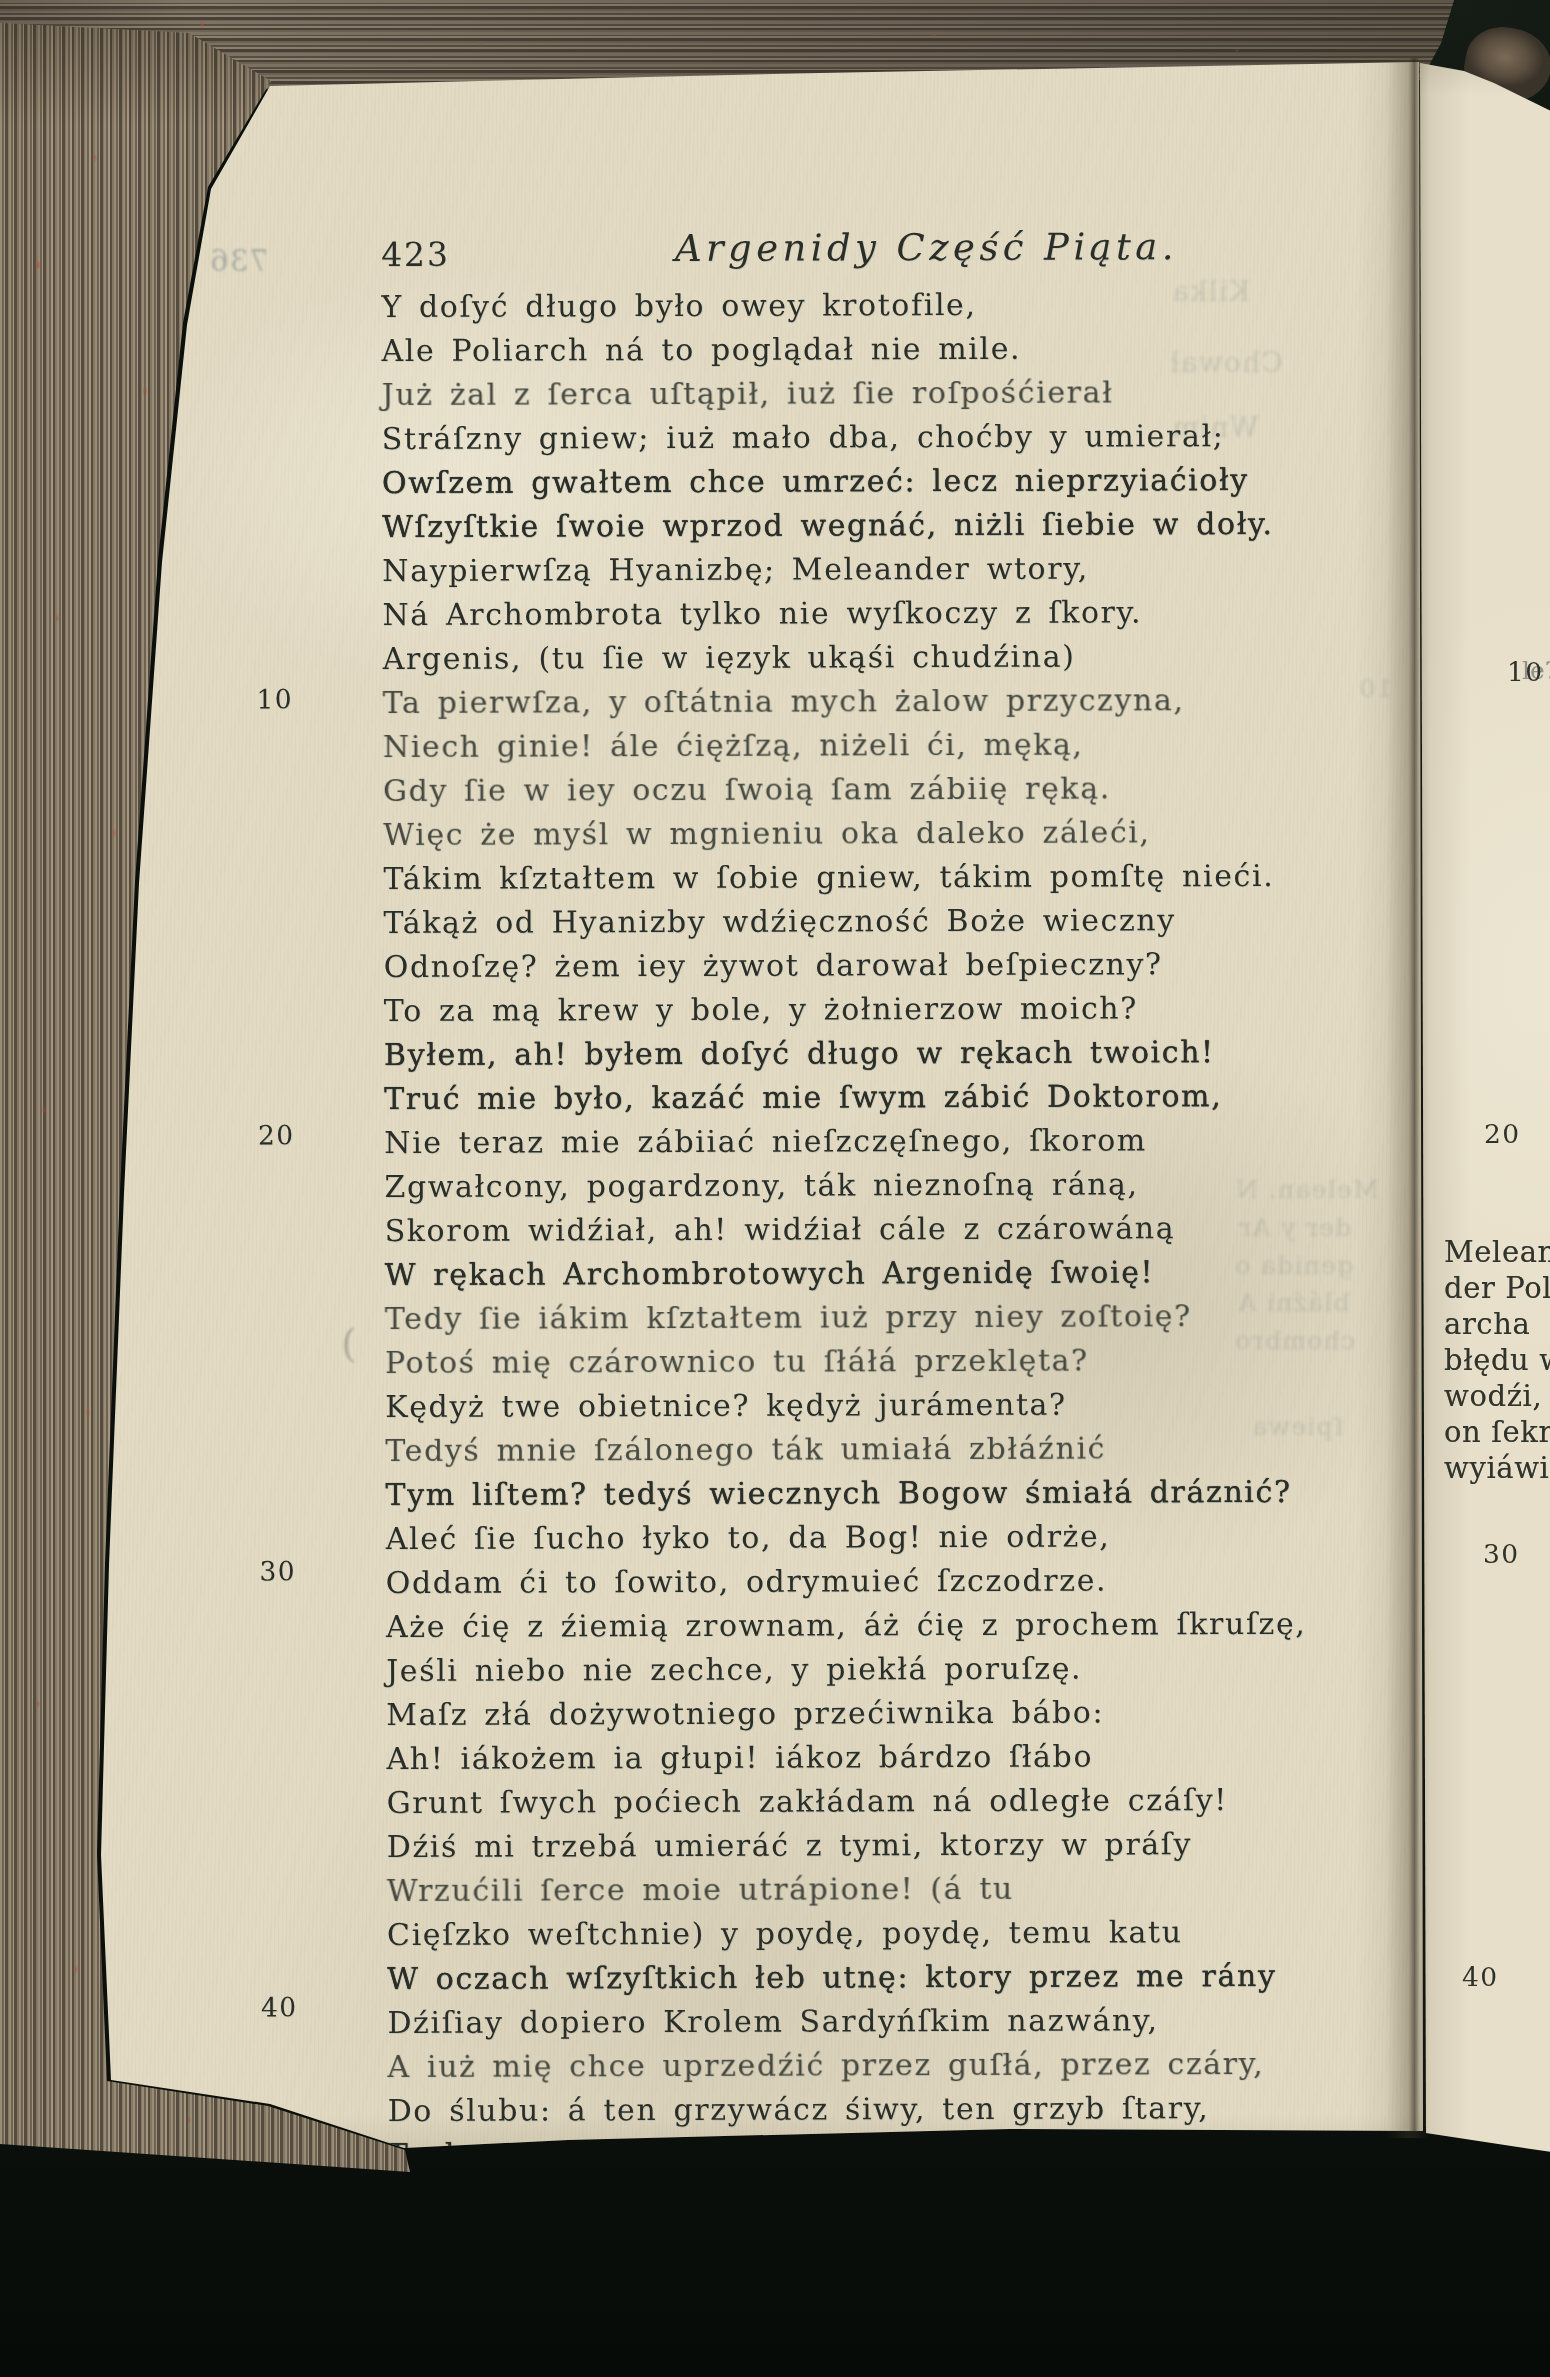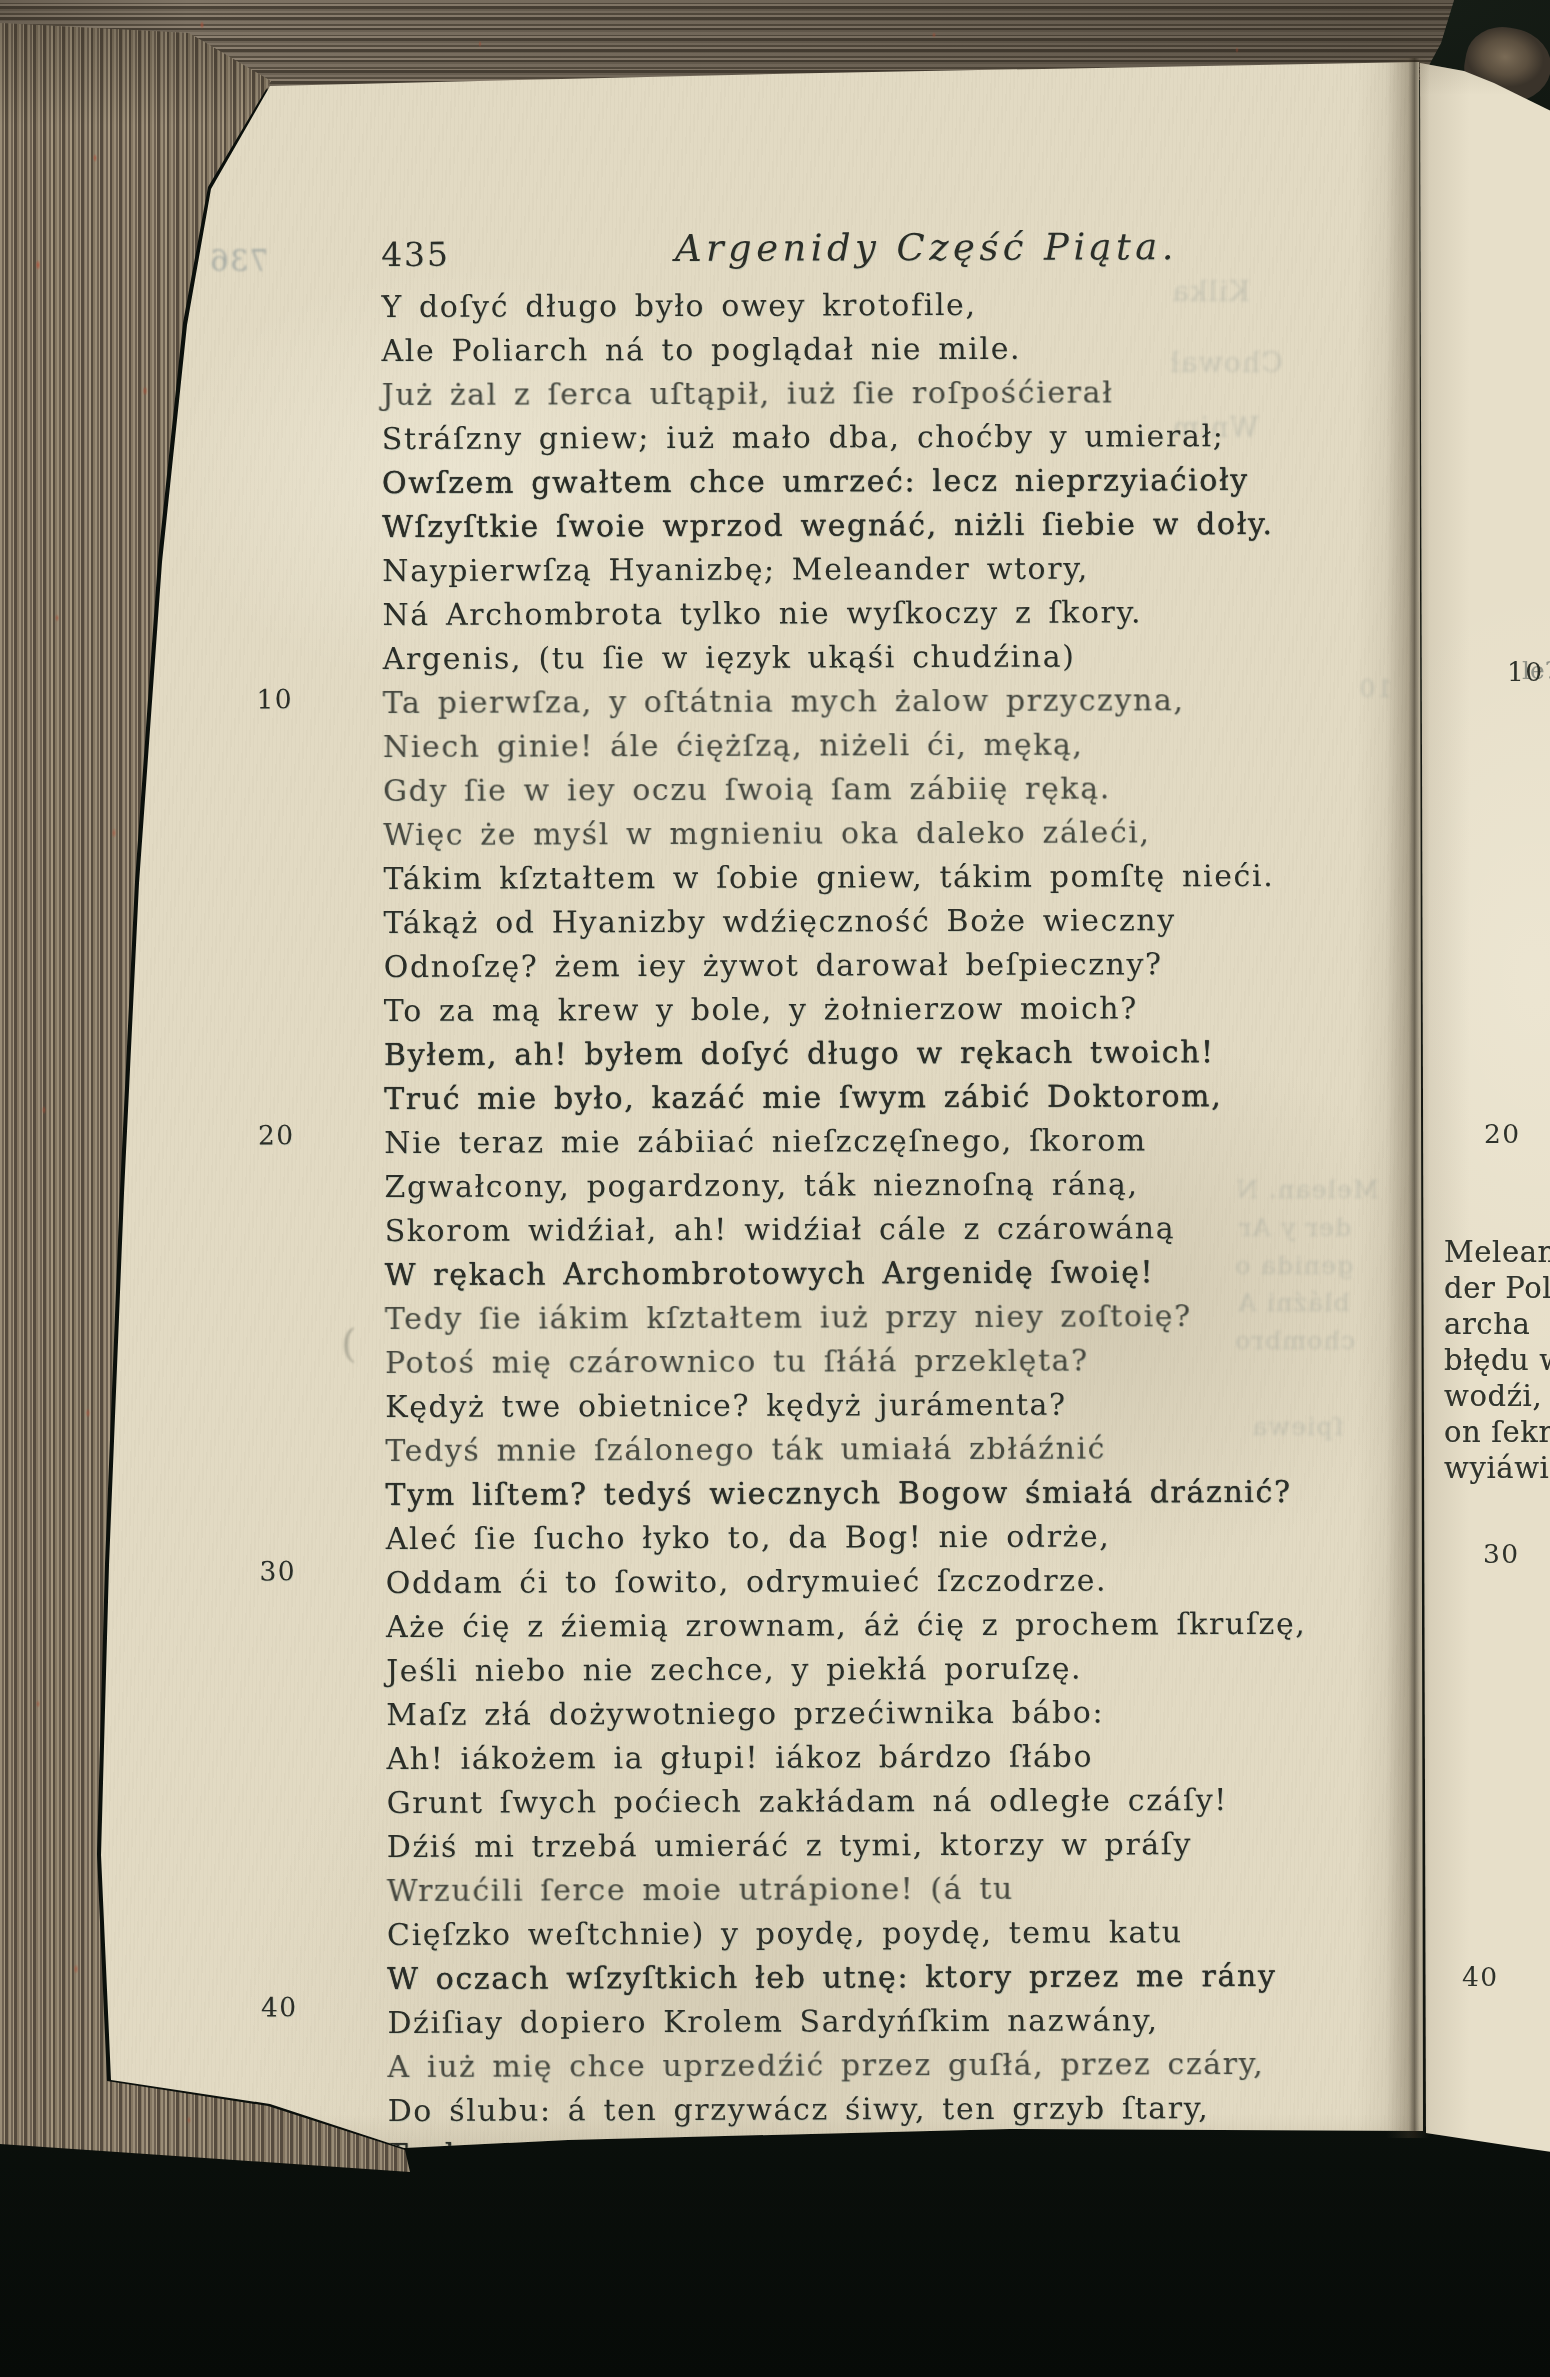--- a/index.html
+++ b/index.html
@@ -120,21 +120,21 @@
     <div class="ghost gm4">bláźni A</div>
     <div class="ghost gm5">chombro</div>
     <div class="ghost gm6">ſpiewa</div>
     <div class="ghost g10">10</div>
     <div class="ghost gb1">A wſzyſtko</div>
     <div class="ghost gb2">Hhhhh</div>
     <div class="ghost gb3">ob Y</div>
     <div class="ghost gparen">(</div>
 
     <div class="text-layer">
-      <div class="page-number ink">435</div>
+      <div class="page-number ink">423</div>
       <div class="running-title ink">Argenidy Część Piąta.</div>
 
       <div class="margin-num ink mn1">10</div>
       <div class="margin-num ink mn2">20</div>
       <div class="margin-num ink mn3">30</div>
       <div class="margin-num ink mn4">40</div>
 
       <div class="lines ink">
         <div class="line">Y doſyć długo było owey krotofile,</div>
         <div class="line">Ale Poliarch ná to poglądał nie mile.</div>

